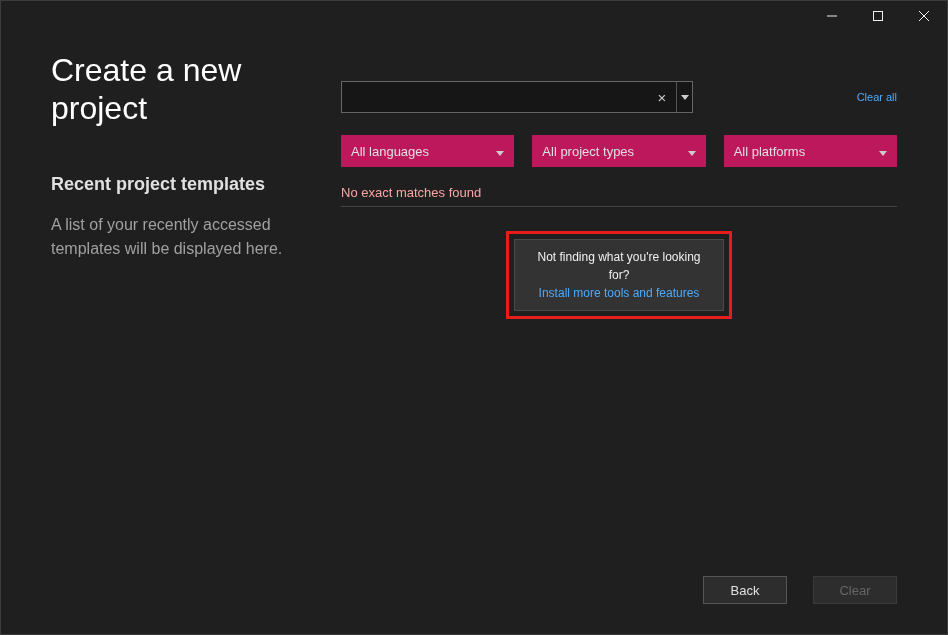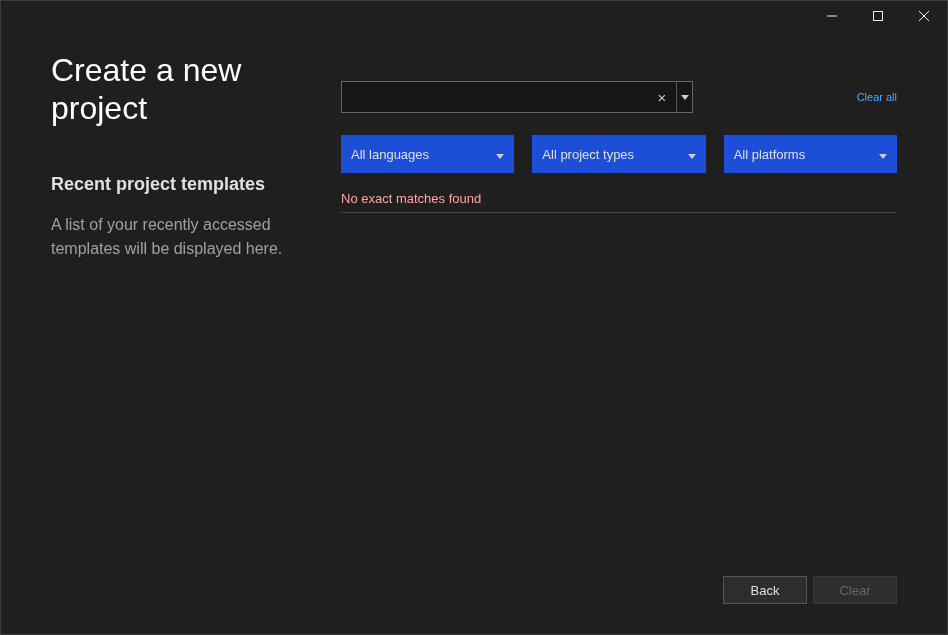--- a/index.html
+++ b/index.html
@@ -117,22 +117,22 @@
       font-size: 11px;
       cursor: pointer;
     }
     .filters-row {
       display: flex;
       gap: 18px;
       margin-bottom: 18px;
     }
     .filter-dd {
       flex: 1;
-      height: 38px;
-      background: #1d4ed8;
+      height: 32px;
+      background: #be185d;
       display: flex;
       align-items: center;
       padding: 0 10px;
       font-size: 13px;
       color: #e0e0e0;
       cursor: pointer;
       position: relative;
     }
     .filter-dd .caret {
       margin-left: auto;
@@ -168,21 +168,21 @@
     }
     .install-link {
       color: #4daafc;
       cursor: pointer;
     }
     .footer {
       position: absolute;
       bottom: 30px;
       right: 50px;
       display: flex;
-      gap: 6px;
+      gap: 26px;
     }
     .footer-btn {
       width: 84px;
       height: 28px;
       border: 1px solid #555;
       background: #2d2d2d;
       color: #e0e0e0;
       font-size: 13px;
       display: flex;
       align-items: center;
@@ -255,19 +255,25 @@
         <span>All platforms</span>
         <span class="caret"><svg viewBox="0 0 8 5">
               <path d="M0 0 L4 5 L8 0 Z"></path>
             </svg></span>
       </div>
     </div>
 
     <div class="status-text">No exact matches found</div>
     <hr class="status-divider">
 
+    <div class="highlight-frame">
+      <div class="install-box">
+        <div>Not finding what you're looking for?</div>
+        <div class="install-link">Install more tools and features</div>
+      </div>
+    </div>
   </div>
 </div>
 
 <div class="footer">
   <div class="footer-btn">Back</div>
   <div class="footer-btn disabled">Clear</div>
 </div>
 
 </body></html>

